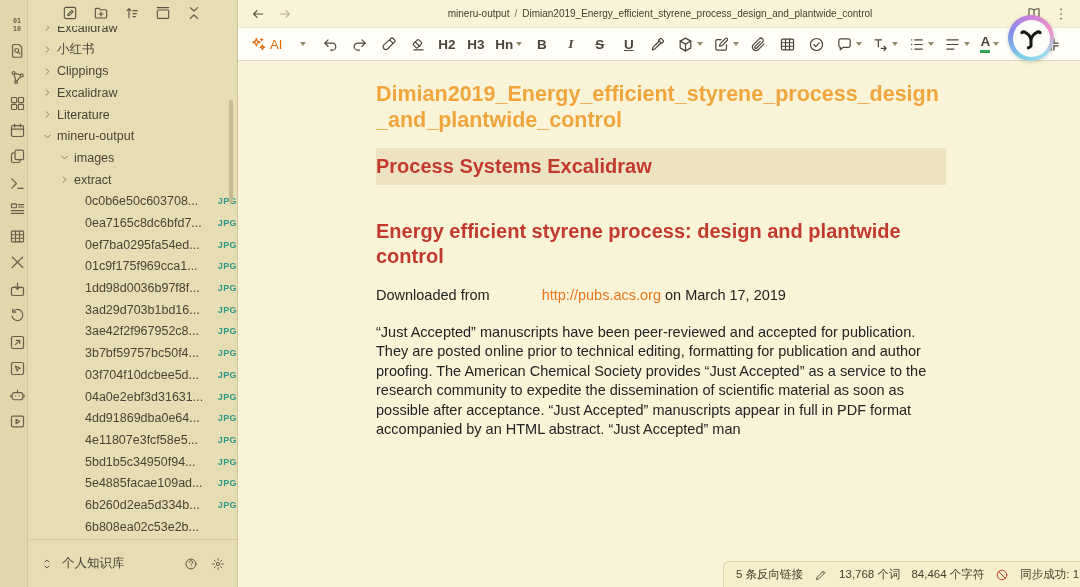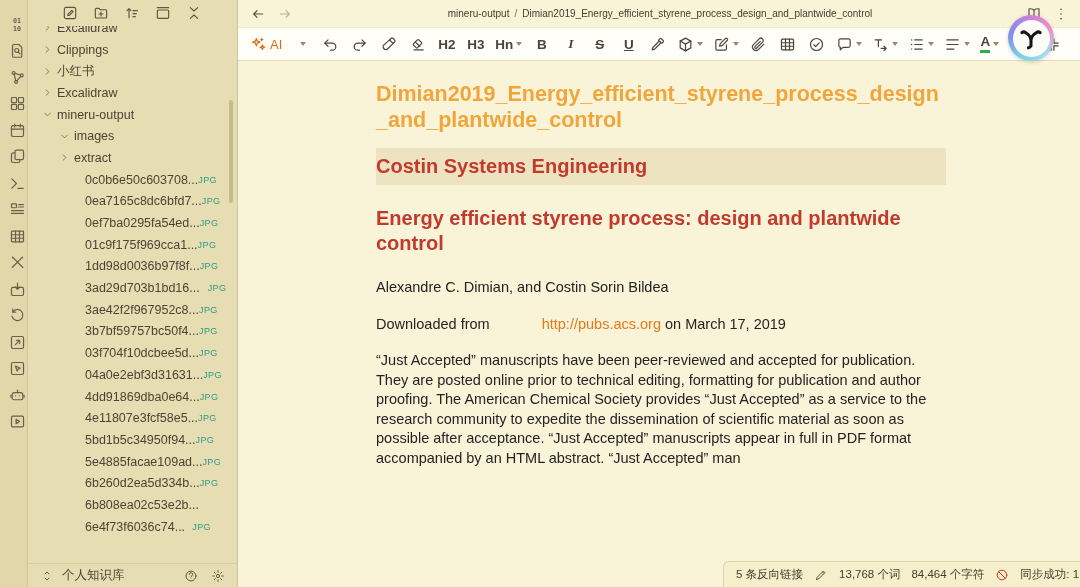--- a/index.html
+++ b/index.html
@@ -18,23 +18,23 @@
   .sidebar{width:210px;flex:none;background:#e7ddb2;border-right:1px solid #cfc49a;
            display:flex;flex-direction:column;position:relative;}
   .tree-toolbar{height:26px;flex:none;display:flex;align-items:center;justify-content:center;gap:14px;color:#5d5443;}
   .tt-btn{width:17px;height:17px;border:none;background:none;padding:0;color:#5d5443;cursor:pointer;}
   .tt-btn svg{width:16px;height:16px;display:block;}
   .tree{flex:1;overflow:hidden;position:relative;}
   .tree-inner{margin-top:-9px;}
   .tree-row{display:flex;align-items:center;height:21.7px;font-size:12.5px;color:#4b4435;cursor:pointer;white-space:nowrap;}
   .tree-row .chev{width:11px;height:11px;margin-right:4px;color:#6a604a;flex:none;}
   .tree-row .chev svg{width:11px;height:11px;display:block;}
-  .badge{margin-left:auto;margin-right:26px;font-size:9px;font-weight:normal;color:#2d9a89;letter-spacing:.4px;text-align:center;}
+  .badge{margin-left:auto;font-size:9px;font-weight:bold;color:#2d9a89;letter-spacing:.4px;text-align:center;}
   .tree-scrollbar{position:absolute;right:4px;top:100px;width:4px;height:103px;border-radius:2px;background:#c6bb8f;}
-  .sidebar-footer{height:24px;flex:none;border-top:1px solid #d6cba1;display:flex;align-items:center;
+  .sidebar-footer{height:48px;flex:none;border-top:1px solid #d6cba1;display:flex;align-items:center;
                   padding:0 12px;color:#4b4435;font-size:12.5px;gap:8px;}
   .sidebar-footer svg{width:14px;height:14px;display:block;color:#5d5443;}
   .ft-right{margin-left:auto;display:flex;gap:13px;align-items:center;}
   .ft-btn{border:none;background:none;padding:0;cursor:pointer;color:#5d5443;}
 
   
   .editor{flex:1;display:flex;flex-direction:column;position:relative;background:#f9f3d8;overflow:hidden;}
   .topbar{height:27px;flex:none;display:flex;align-items:center;padding:0 10px 0 12px;gap:10px;color:#56503f;}
   .nav-btn{border:none;background:none;padding:0;width:17px;height:17px;cursor:pointer;color:#56503f;}
   .nav-btn svg{width:16px;height:16px;display:block;}
@@ -58,21 +58,21 @@
   .caret{width:0;height:0;border-left:3px solid transparent;border-right:3px solid transparent;
          border-top:4px solid #948a6e;margin-left:3px;}
   .tb-collapse{margin-left:auto;margin-right:6px;}
 
   
   .content{flex:1;overflow:hidden;padding:20px 0 0 138px;}
   .doc{width:570px;}
   .doc-title{font-size:21.5px;line-height:26px;font-weight:bold;color:#f0a63c;margin:0;overflow-wrap:anywhere;cursor:text;}
   .blk-callout{background:#eee3c1;padding:6px 8px 6px 0;margin-top:15px;}
   .blk-heading{font-size:20px;line-height:25px;font-weight:bold;color:#c23a2e;margin:0;cursor:text;}
-  .blk-h2{margin-top:21px;}
+  .blk-h2{margin-top:34px;}
   .blk-h2.gap{margin-top:31px;}
   .blk-p{font-size:14.5px;line-height:19.5px;color:#232323;margin:17px 0 0 0;cursor:text;}
   .blk-p.author{margin-top:22px;}
   .doc-link{color:#e8791d;text-decoration:none;padding-left:48px;}
 
   
   .statusbar{position:absolute;right:0;bottom:0;height:26px;width:357px;background:#f6efcb;
              border:1px solid #dcd2a6;border-right:none;border-bottom:none;border-top-left-radius:6px;
              display:flex;align-items:center;gap:11px;padding-left:12px;font-size:11.5px;color:#45402f;
              overflow:hidden;white-space:nowrap;z-index:4;}
@@ -242,37 +242,45 @@
               </svg>
             </span>
             <span class="lbl">Excalidraw</span>
           </div>
           <div class="tree-row" style="padding-left: 14px;">
             <span class="chev">
               <svg viewBox="0 0 24 24" fill="none" stroke="currentColor" stroke-width="1.7" stroke-linecap="round" stroke-linejoin="round">
                 <path d="M9 6l6 6-6 6"></path>
               </svg>
             </span>
+            <span class="lbl">小红书</span>
+          </div>
+          <div class="tree-row" style="padding-left: 14px;">
+            <span class="chev">
+              <svg viewBox="0 0 24 24" fill="none" stroke="currentColor" stroke-width="1.7" stroke-linecap="round" stroke-linejoin="round">
+                <path d="M9 6l6 6-6 6"></path>
+              </svg>
+            </span>
             <span class="lbl">Clippings</span>
           </div>
           <div class="tree-row" style="padding-left: 14px;">
             <span class="chev">
               <svg viewBox="0 0 24 24" fill="none" stroke="currentColor" stroke-width="1.7" stroke-linecap="round" stroke-linejoin="round">
                 <path d="M9 6l6 6-6 6"></path>
               </svg>
             </span>
-            <span class="lbl">小红书</span>
+            <span class="lbl">Excalidraw</span>
           </div>
           <div class="tree-row" style="padding-left: 14px;">
             <span class="chev">
               <svg viewBox="0 0 24 24" fill="none" stroke="currentColor" stroke-width="1.7" stroke-linecap="round" stroke-linejoin="round">
                 <path d="M9 6l6 6-6 6"></path>
               </svg>
             </span>
-            <span class="lbl">Excalidraw</span>
+            <span class="lbl">Literature</span>
           </div>
           <div class="tree-row" style="padding-left: 14px;">
             <span class="chev">
               <svg viewBox="0 0 24 24" fill="none" stroke="currentColor" stroke-width="1.7" stroke-linecap="round" stroke-linejoin="round">
                 <path d="M6 9l6 6 6-6"></path>
               </svg>
             </span>
             <span class="lbl">mineru-output</span>
           </div>
           <div class="tree-row" style="padding-left: 31px;">
@@ -559,24 +567,23 @@
             <path d="M10 4v6H4M14 4v6h6M10 20v-6H4M14 20v-6h6"></path>
           </svg>
         </button>
       </div>
 
     <div class="content">
       <div class="doc">
         <h1 class="doc-title">Dimian2019_Energy_efficient_styrene_process_design_and_plantwide_control</h1>
         <div id="blocks">
             <div class="blk-callout">
-              <h2 class="blk-heading">Costin Systems Engineering</h2>
+              <h2 class="blk-heading">Process Systems Excalidraw</h2>
             </div>
             <h2 class="blk-heading blk-h2">Energy efficient styrene process: design and plantwide control</h2>
-            <p class="blk-p author">Alexandre C. Dimian, and Costin Sorin Bildea</p>
             <p class="blk-p"><span>Downloaded from </span><a class="doc-link" href="#">http://pubs.acs.org</a><span> on March 17, 2019</span></p>
             <p class="blk-p">“Just Accepted” manuscripts have been peer-reviewed and accepted for publication. They are posted online prior to technical editing, formatting for publication and author proofing. The American Chemical Society provides “Just Accepted” as a service to the research community to expedite the dissemination of scientific material as soon as possible after acceptance. “Just Accepted” manuscripts appear in full in PDF format accompanied by an HTML abstract. “Just Accepted” man</p>
           </div>
       </div>
     </div>
 
     <div class="statusbar" id="statusbar">
         <span class="st-item">5 条反向链接</span>
         <span class="st-item">
           <svg viewBox="0 0 24 24" fill="none" stroke="currentColor" stroke-width="1.7" stroke-linecap="round" stroke-linejoin="round">

